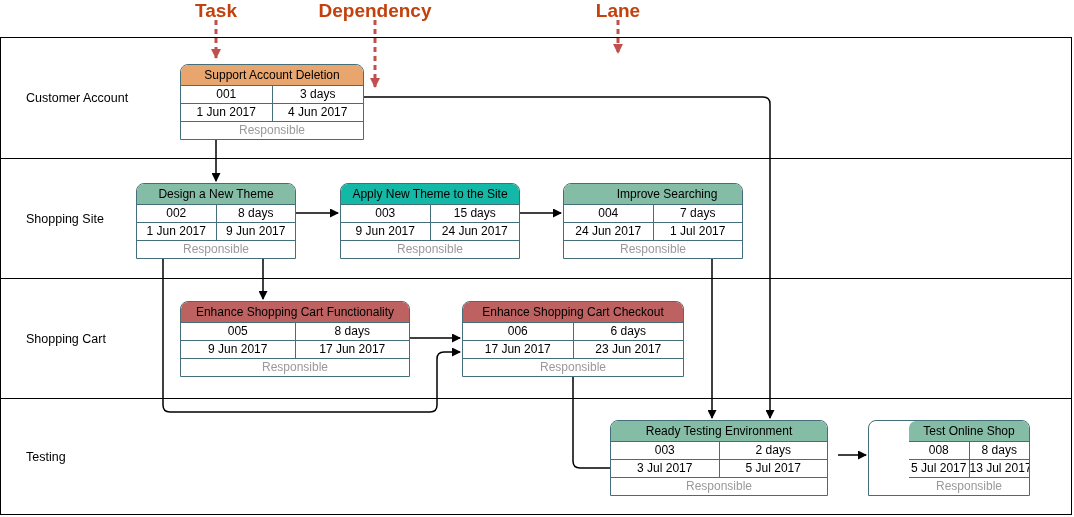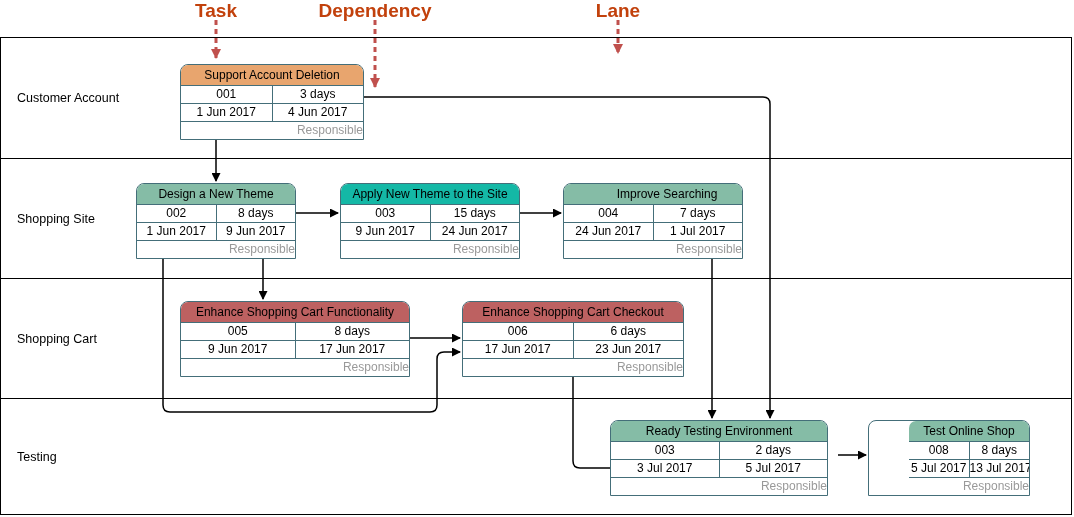--- a/index.html
+++ b/index.html
@@ -11,39 +11,39 @@
   #lane-frame{
     position:absolute;left:0;top:37px;width:1072px;height:478px;
     border:1px solid #000;box-sizing:border-box;z-index:1;
   }
   .lane{box-sizing:border-box;border-bottom:1px solid #000;position:relative;
     display:flex;align-items:center;}
   .lane:nth-child(1){height:121px;}
   .lane:nth-child(2){height:120px;}
   .lane:nth-child(3){height:120px;}
   .lane:nth-child(4){height:115px;border-bottom:none;}
-  .lane-label{padding-left:16px;font-size:12.5px;color:#000;white-space:nowrap;}
+  .lane-label{padding-left:25px;font-size:12.5px;color:#000;white-space:nowrap;}
   
   #wires{position:absolute;left:0;top:0;z-index:5;pointer-events:none;}
   
   .pert-box{
     position:absolute;z-index:10;background:#fff;
     border:1px solid #446e79;border-radius:8px 8px 0 0;
     box-sizing:border-box;font-size:12px;color:#000;text-align:center;
   }
   .pert-header{
     height:20px;line-height:20px;border-radius:7px 7px 0 0;
     overflow:hidden;white-space:nowrap;
   }
   .pert-row{display:flex;border-top:1px solid #446e79;}
   .pert-cell{flex:1;height:17px;line-height:17px;overflow:hidden;white-space:nowrap;}
   .pert-cell.cl{border-left:1px solid #446e79;}
   .pert-resp{
     border-top:1px solid #446e79;height:17px;line-height:17px;
-    color:#999999;overflow:hidden;text-align:right;
+    color:#999999;overflow:hidden;
   }
   
   .legend-label{
     position:absolute;top:0;transform:translateX(-50%);
     font-size:19px;font-weight:bold;color:#c2410c;z-index:20;white-space:nowrap;
   }
   #legend-task{left:216px;}
   #legend-dependency{left:375px;}
   #legend-lane{left:618px;}
 </style>

